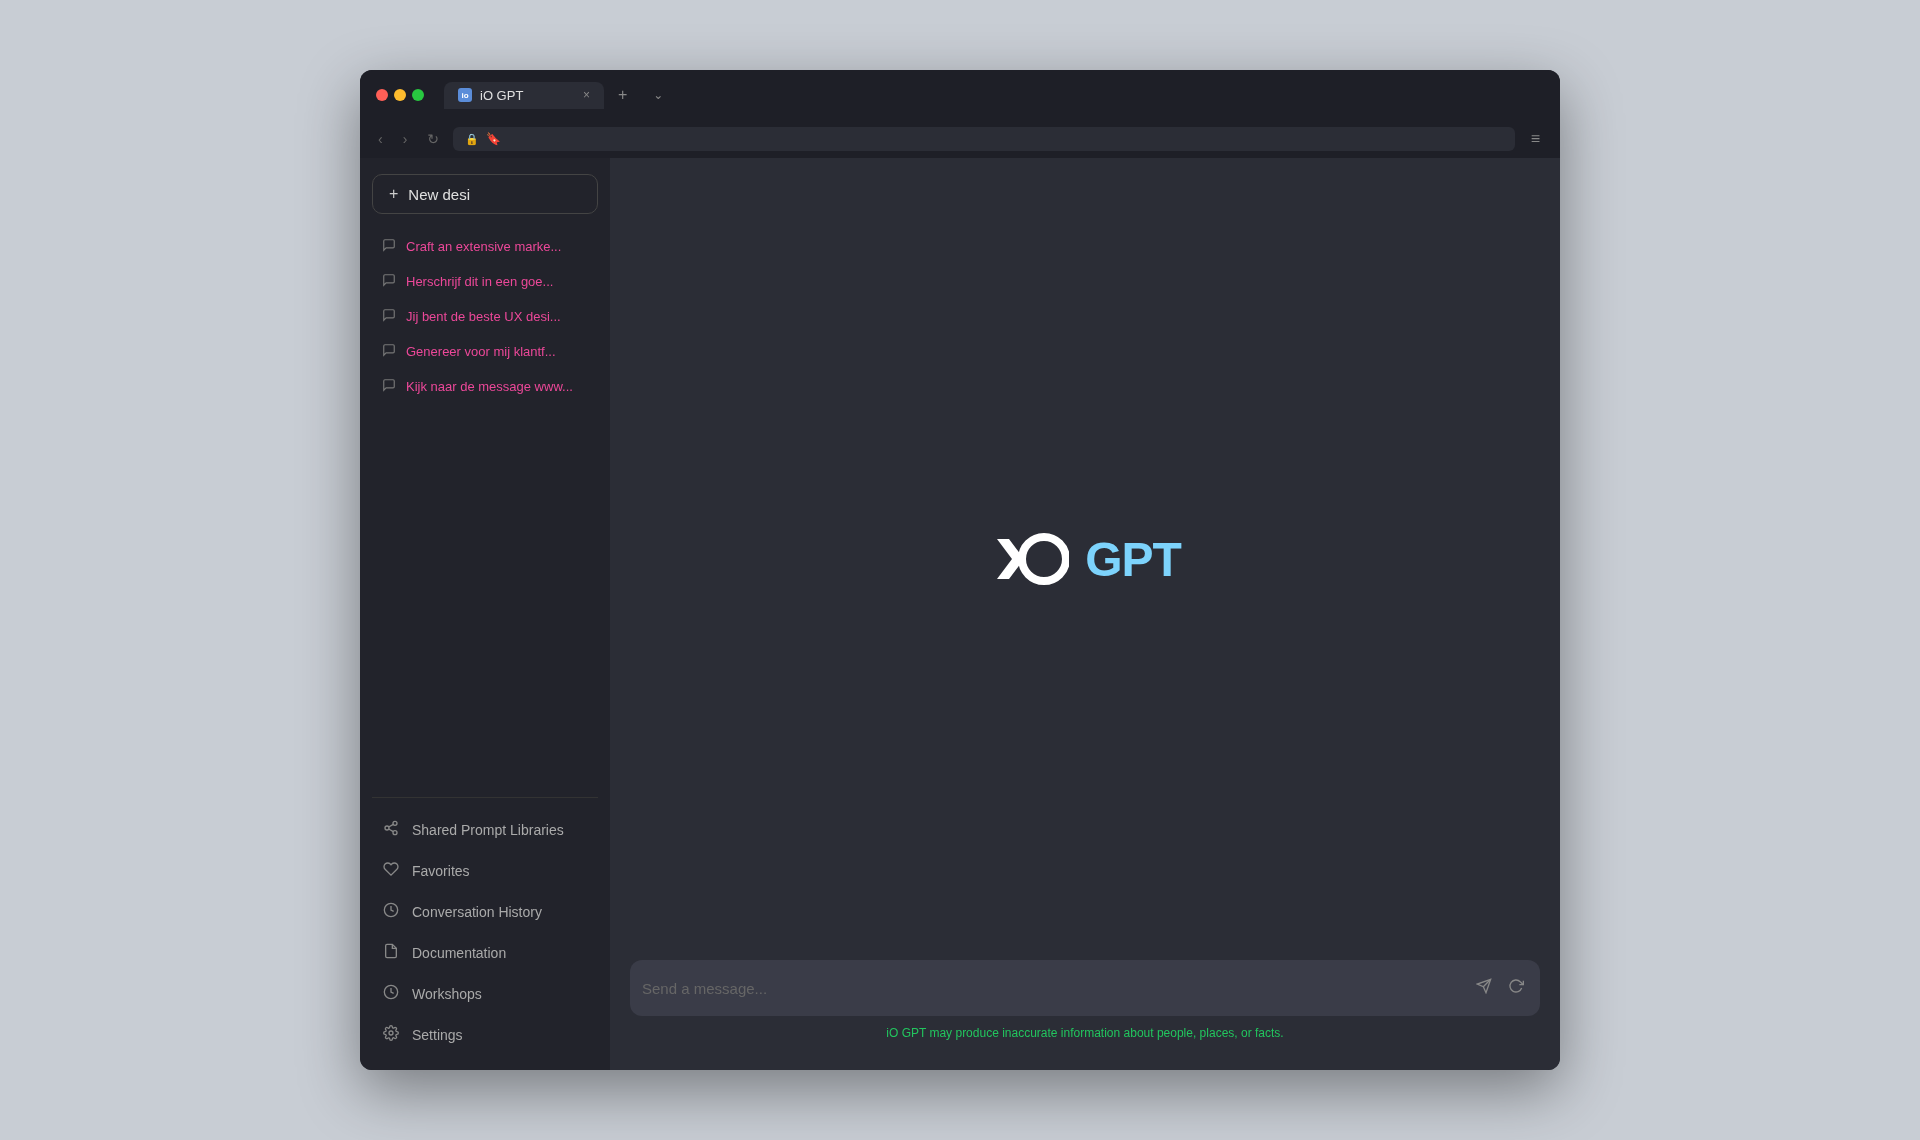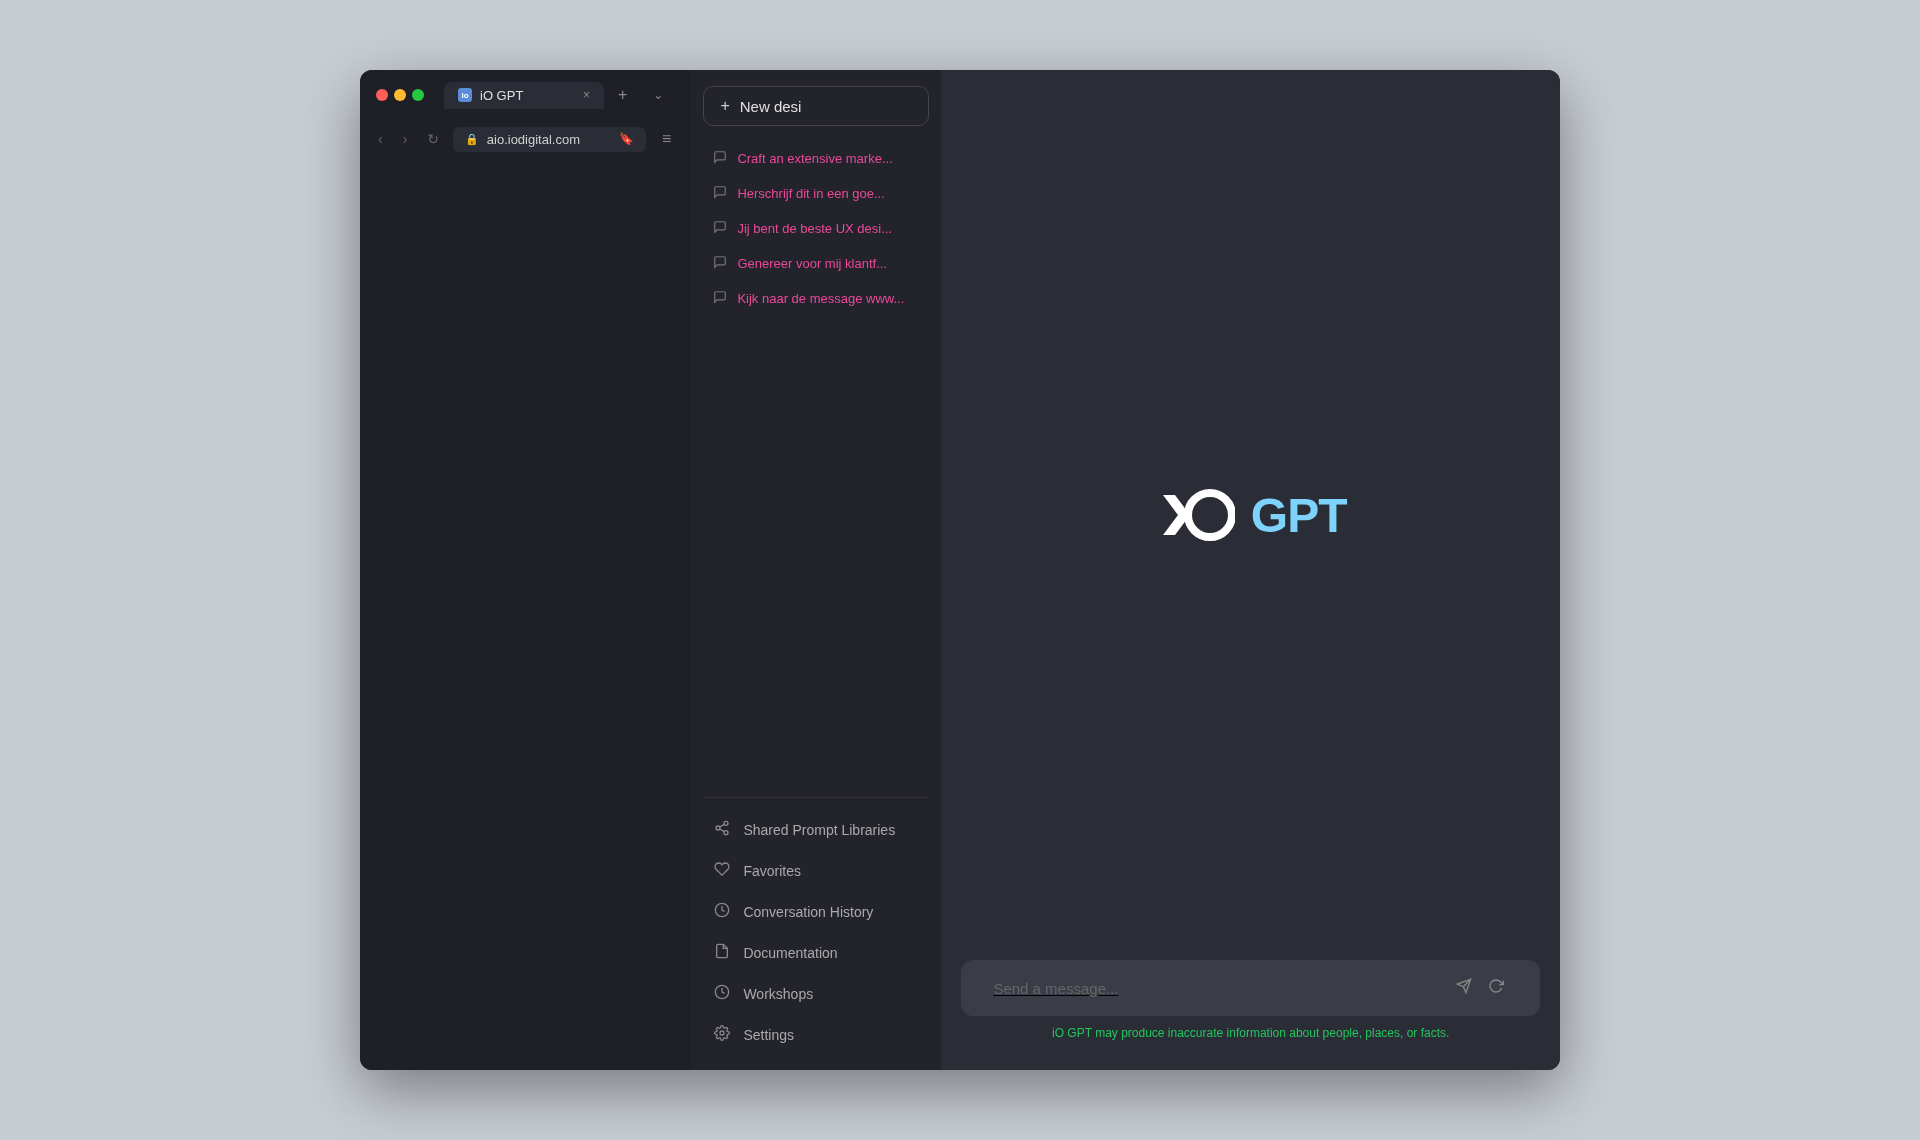--- a/index.html
+++ b/index.html
@@ -13,21 +13,21 @@
     }
 
     .browser-window {
       width: 1200px;
       height: 1000px;
       background: #2b2d36;
       border-radius: 12px;
       overflow: hidden;
       box-shadow: 0 20px 60px rgba(0,0,0,0.4);
       display: flex;
-      flex-direction: row;
+      flex-direction: column;
     }
 
     
     .browser-chrome {
       background: #1e1f27;
       flex-shrink: 0;
     }
 
     .title-bar {
       display: flex;
@@ -279,23 +279,22 @@
     
     .input-area {
       padding: 0 20px 30px;
     }
 
     .message-input-container {
       background: #3a3c48;
       border-radius: 12px;
       display: flex;
       align-items: center;
-      padding: 14px 32px;
+      padding: 14px 12px;
       gap: 0;
-      text-decoration: underline;
     }
 
     .message-input {
       flex: 1;
       background: transparent;
       border: none;
       outline: none;
       color: #888;
       font-size: 15px;
     }
@@ -346,21 +345,20 @@
         <div class="tab-new">+</div>
         <div class="tab-dropdown">⌄</div>
       </div>
     </div>
     <div class="address-bar-row">
       <span class="nav-btn">‹</span>
       <span class="nav-btn">›</span>
       <span class="nav-btn">↻</span>
       <div class="address-bar">
         <span class="lock-icon">🔒</span>
-        <span class="address-text">aio.iodigital.com</span>
         <span class="bookmark-icon">🔖</span>
       </div>
       <span class="menu-icon">≡</span>
     </div>
   </div>
 
   <div class="app-content">
 
     <div class="sidebar">
       <button class="new-chat-btn">

